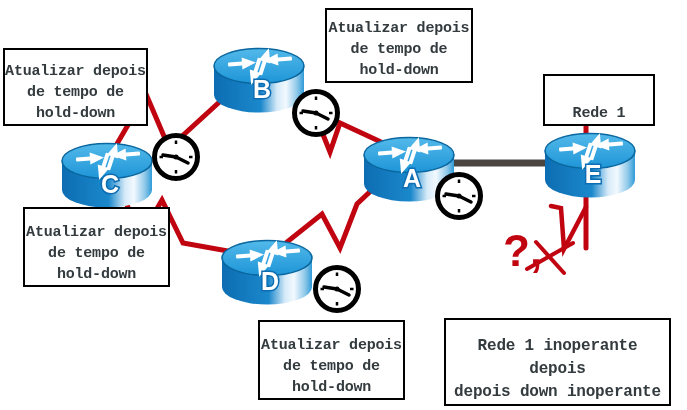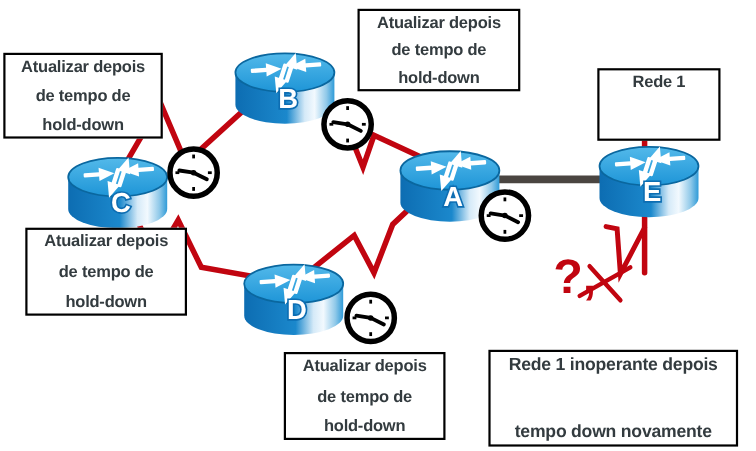--- a/index.html
+++ b/index.html
@@ -3,23 +3,23 @@
 <meta charset="utf-8">
 <style>
   html,body{margin:0;padding:0;background:#fff;}
   #stage{
     position:relative;width:687px;height:410px;background:#fff;overflow:hidden;
     font-family:"Liberation Sans",sans-serif;
   }
   #diagram-svg{position:absolute;left:0;top:0;}
   .label-box{
     position:absolute;box-sizing:border-box;background:#ffffff;border:2.5px solid #000;
-    display:flex;flex-direction:column;justify-content:space-between;align-items:center;
+    display:flex;flex-direction:column;justify-content:flex-end;align-items:center;
     text-align:center;font-weight:bold;color:#333b3f;font-size:15px;line-height:21px;
-    letter-spacing:-0.2px;z-index:5;
+    letter-spacing:-0.2px;z-index:5;font-family:Liberation Mono, monospace;
   }
   .label-box.big{font-size:16px;line-height:23px;}
   .router-letter{
     font-family:"Liberation Sans",sans-serif;font-weight:bold;font-size:25px;
     fill:#ffffff;stroke:#0d6db2;stroke-width:3;paint-order:stroke;text-anchor:middle;
   }
   .query-text{font-family:"Liberation Sans",sans-serif;font-weight:bold;font-size:44px;}
 </style>
 </head>
 <body>
@@ -128,34 +128,34 @@
     <div>de tempo de</div>
     <div>hold-down</div>
   </div>
 
   <div class="label-box" style="left:325px;top:8px;width:148px;height:75px;">
     <div>Atualizar depois</div>
     <div>de tempo de</div>
     <div>hold-down</div>
   </div>
 
-  <div class="label-box" style="left:543px;top:62px;width:112px;height:66px;">
+  <div class="label-box" style="left:543px;top:74px;width:112px;height:52px;">
     <div>Rede 1</div>
   </div>
 
   <div class="label-box" style="left:23px;top:207px;width:147px;height:80px;">
     <div>Atualizar depois</div>
     <div>de tempo de</div>
     <div>hold-down</div>
   </div>
 
   <div class="label-box" style="left:258px;top:320px;width:147px;height:80px;">
     <div>Atualizar depois</div>
     <div>de tempo de</div>
     <div>hold-down</div>
   </div>
 
   <div class="label-box big" style="left:444px;top:318px;width:227px;height:88px;">
     <div>Rede 1 inoperante depois</div>
-    <div>tempo down novamente</div>
+    <div>depois down inoperante</div>
   </div>
 
 </div>
 
 </body></html>

